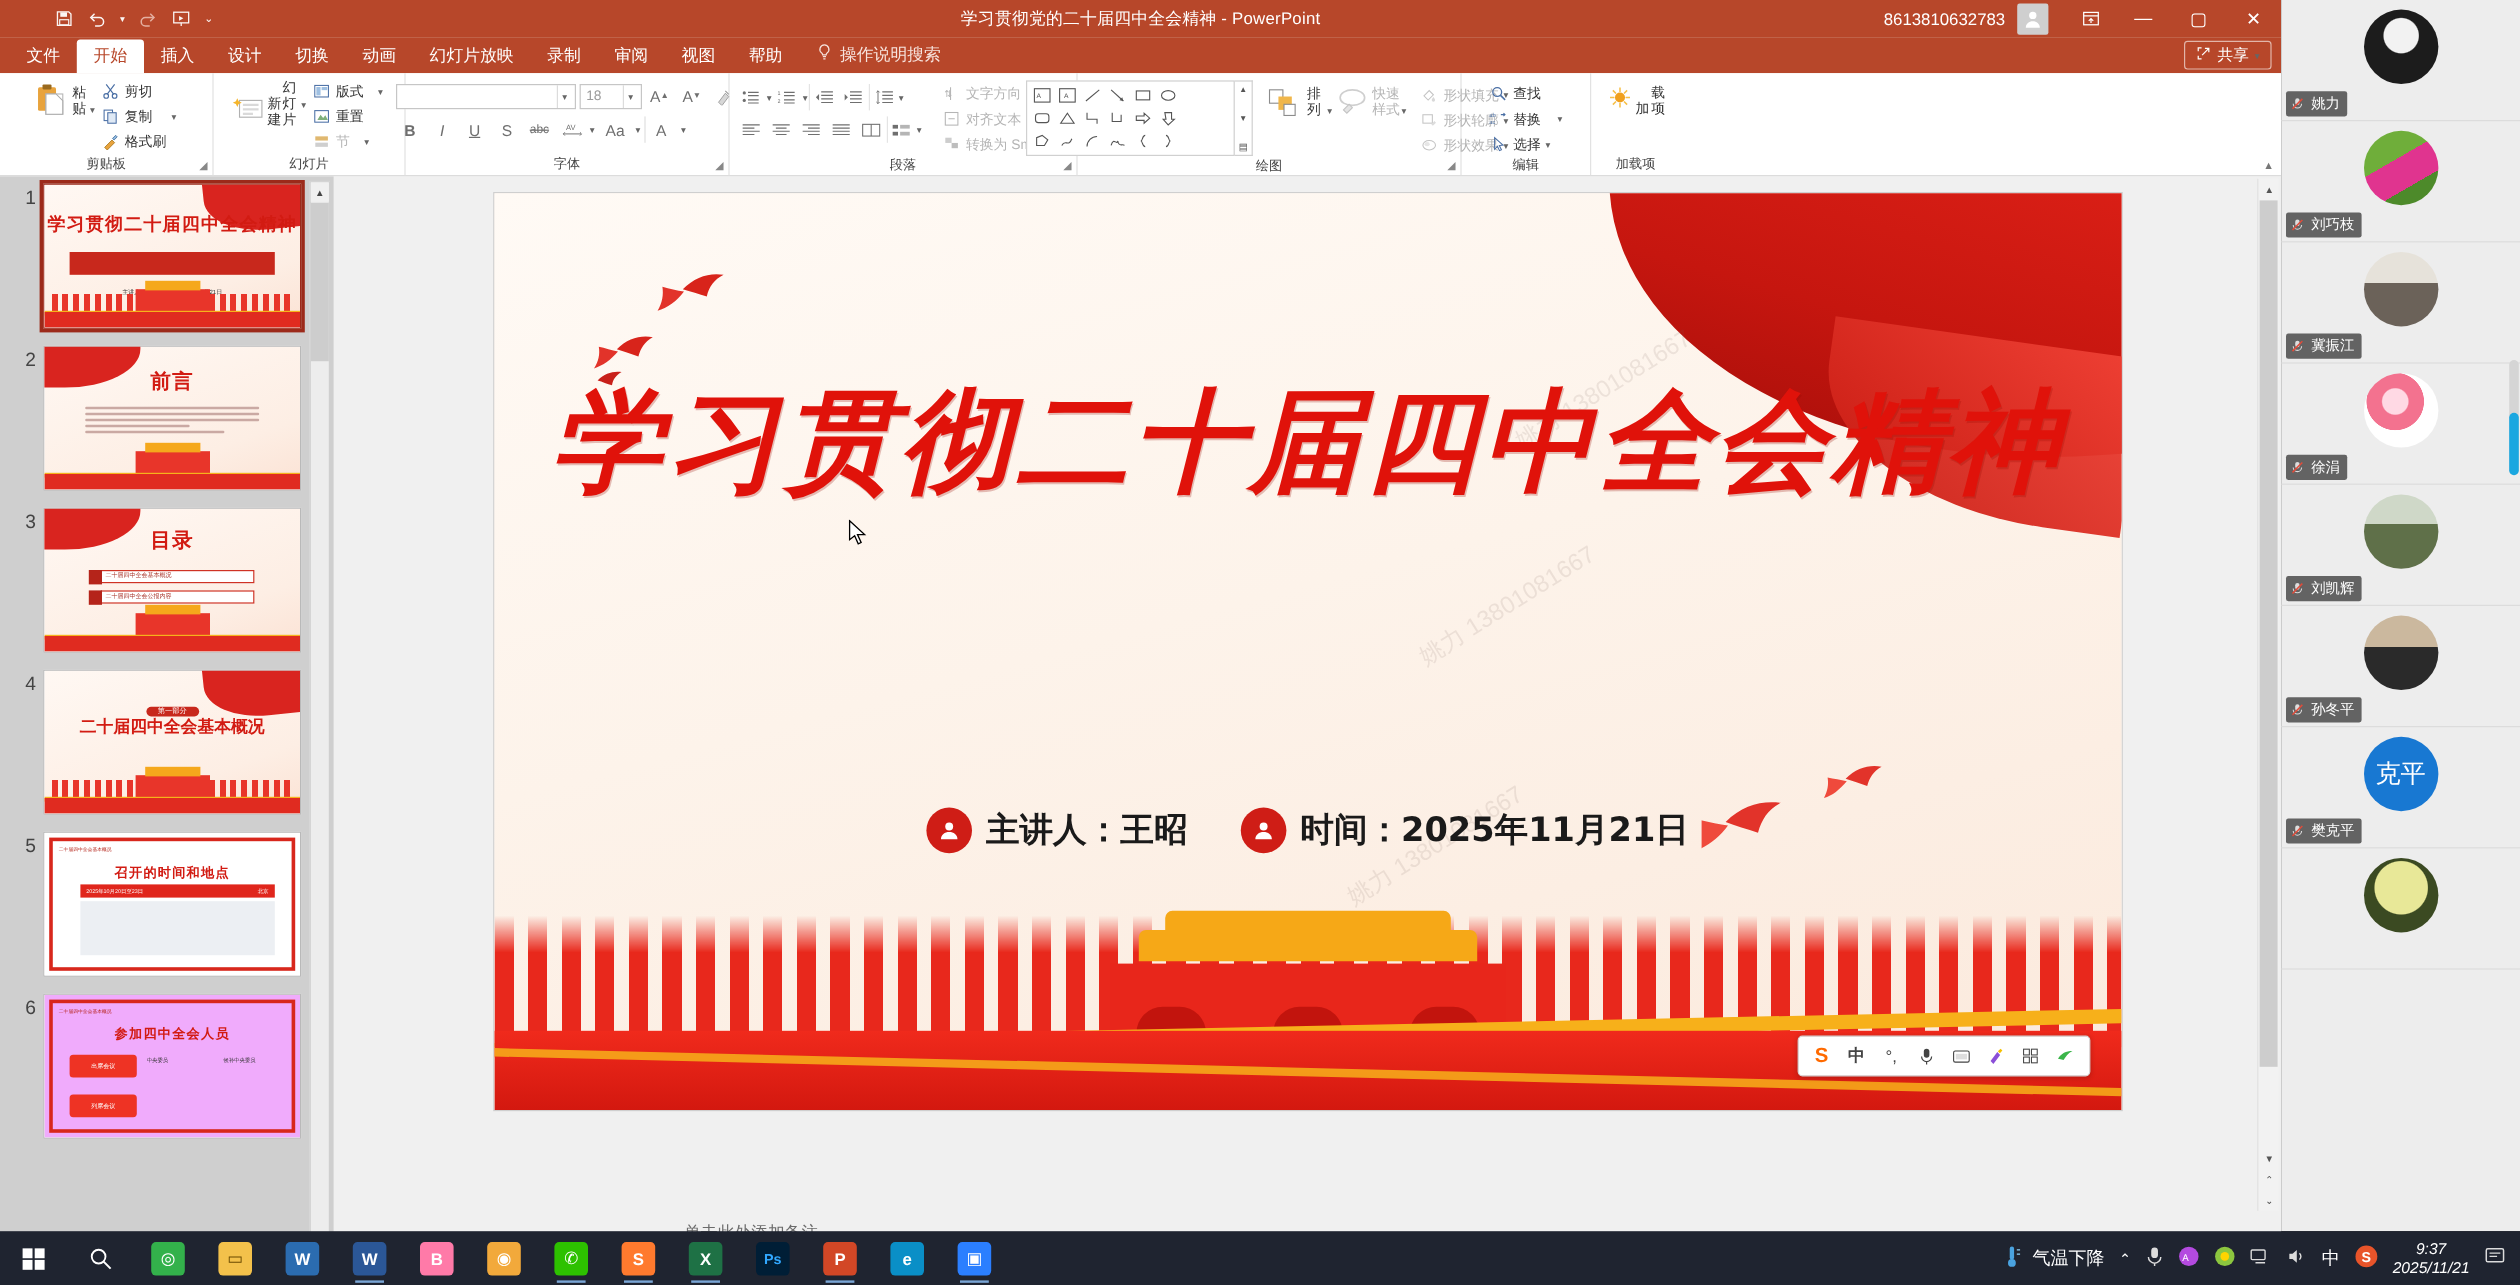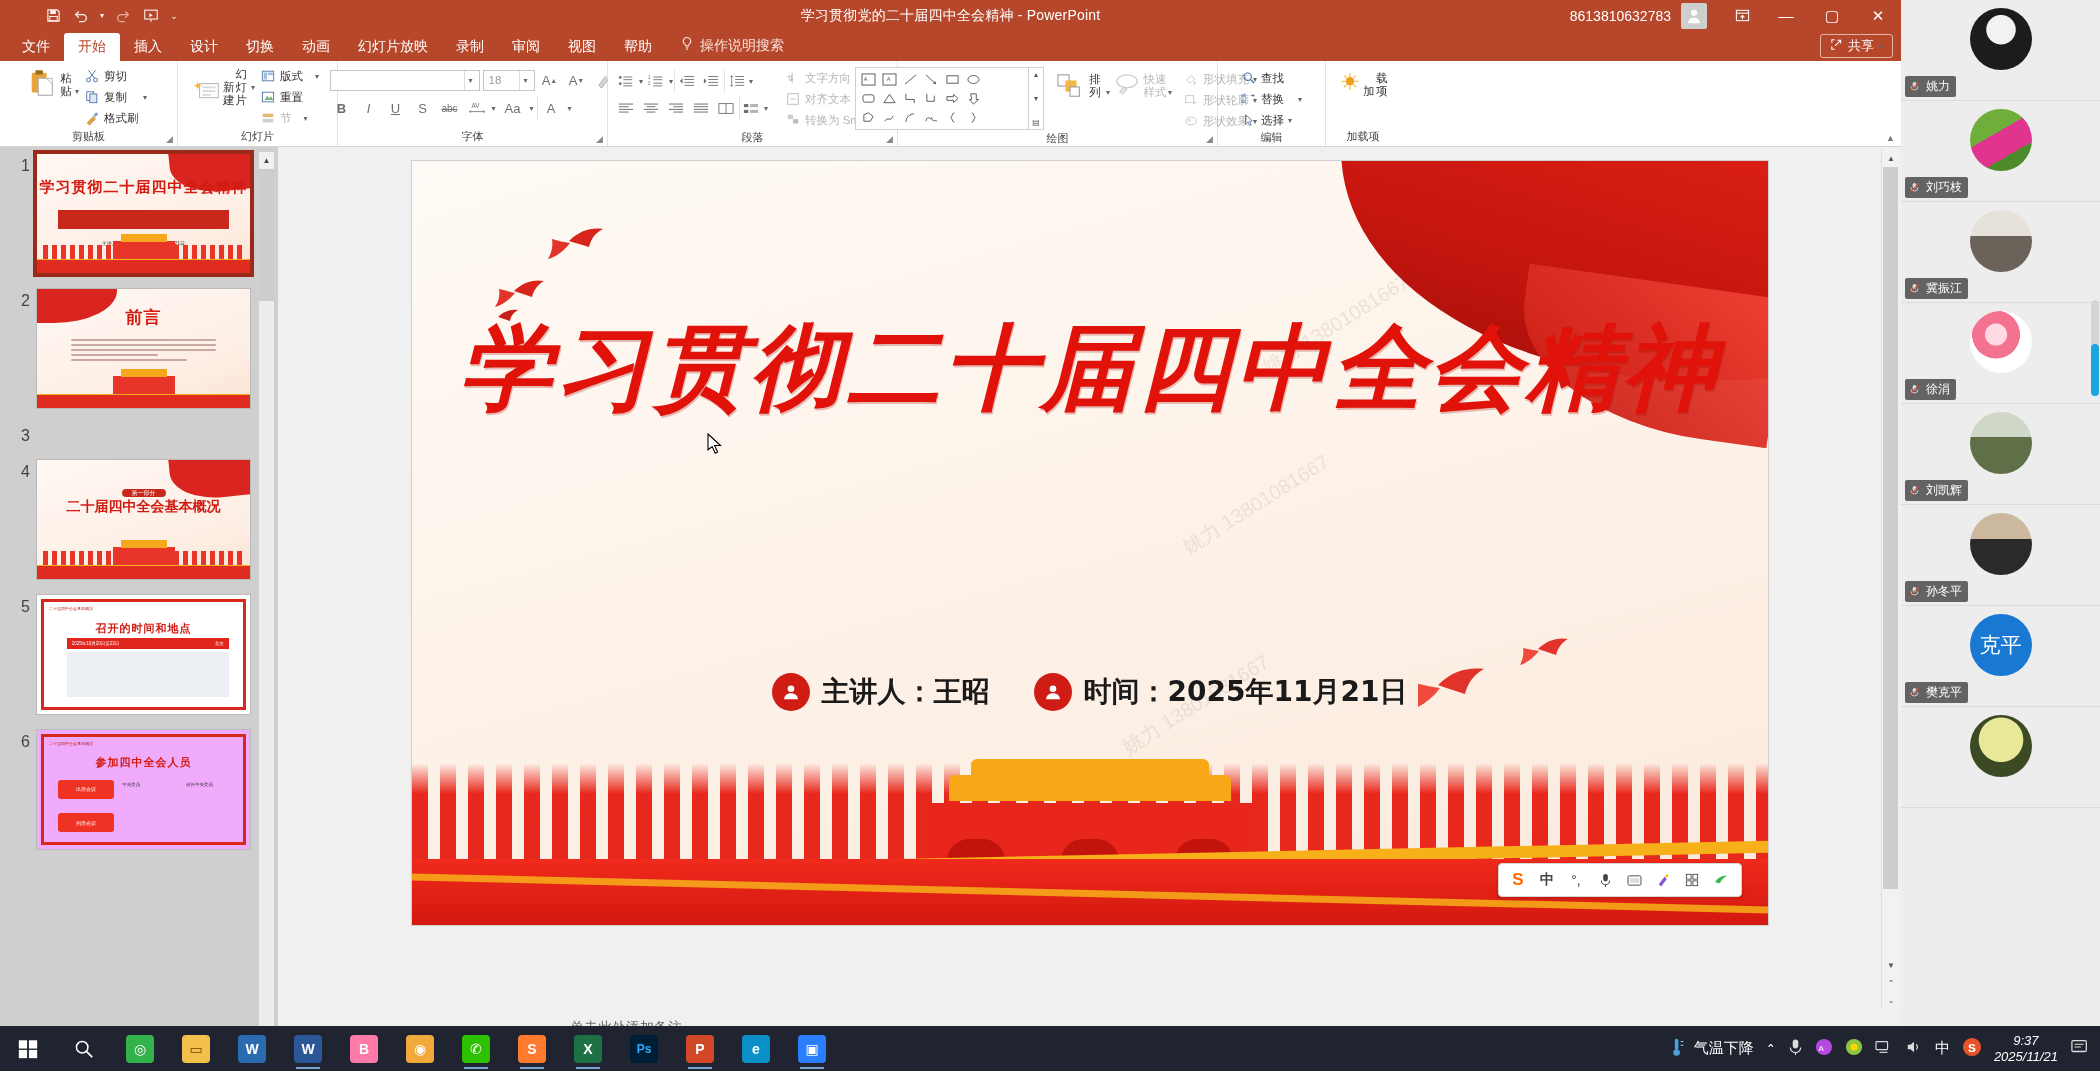--- a/index.html
+++ b/index.html
@@ -837,20 +837,33 @@
                   <div class="gate"></div>
                   <div class="band2"></div>
                   <div class="band"></div>
                 </div>
             </div>
           </div>
         </div>
 
         <div class="thumbrow">
           <div class="thumbnum">3</div>
+          <div class="thumb">
+            <div class="mini">
+              <div class="flagtl"></div>
+              <div class="ttl" style="top:13%">目录</div>
+              <div class="tocitem" style="top:43%;font-size:5px;padding-left:3px;color:#a8332a">二十届四中全会基本概况</div>
+              <div class="tocitem" style="top:57%;font-size:5px;padding-left:3px;color:#a8332a">二十届四中全会公报内容</div>
+              <div class="city">
+                  <div class="gate"></div>
+                  <div class="band2"></div>
+                  <div class="band"></div>
+                </div>
+            </div>
+          </div>
         </div>
 
         <div class="thumbrow">
           <div class="thumbnum">4</div>
           <div class="thumb">
             <div class="mini">
               <div class="flagtr"></div>
               <div style="position:absolute;left:0;right:0;top:19%;text-align:center">
                 <span style="background:#c8281c;color:#fff;font-size:6px;padding:1px 10px;border-radius:6px">第一部分</span>
               </div>

